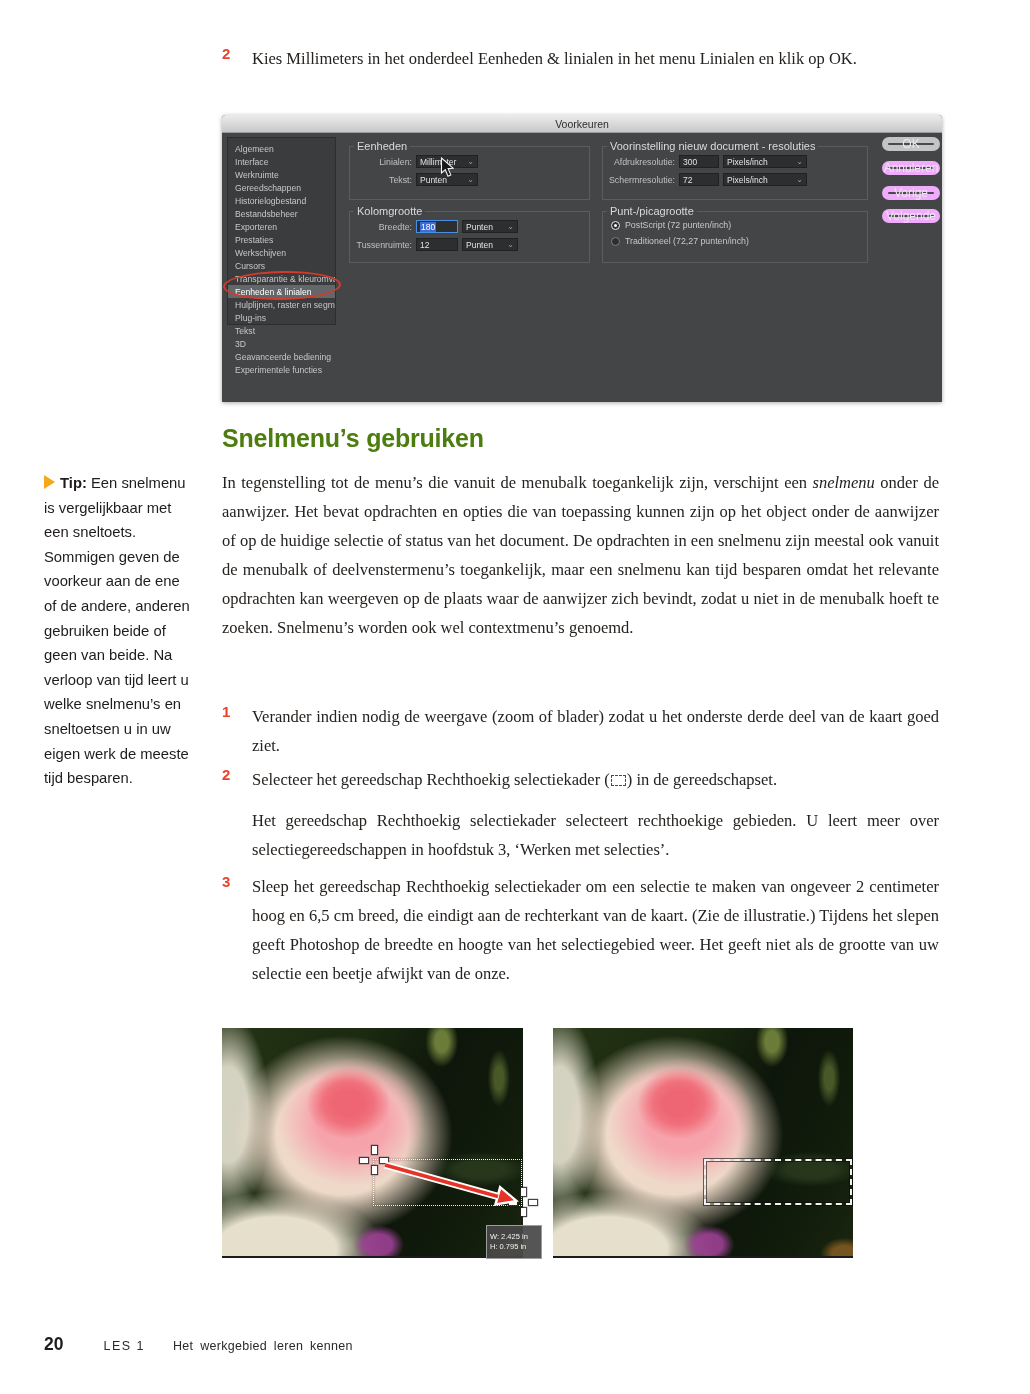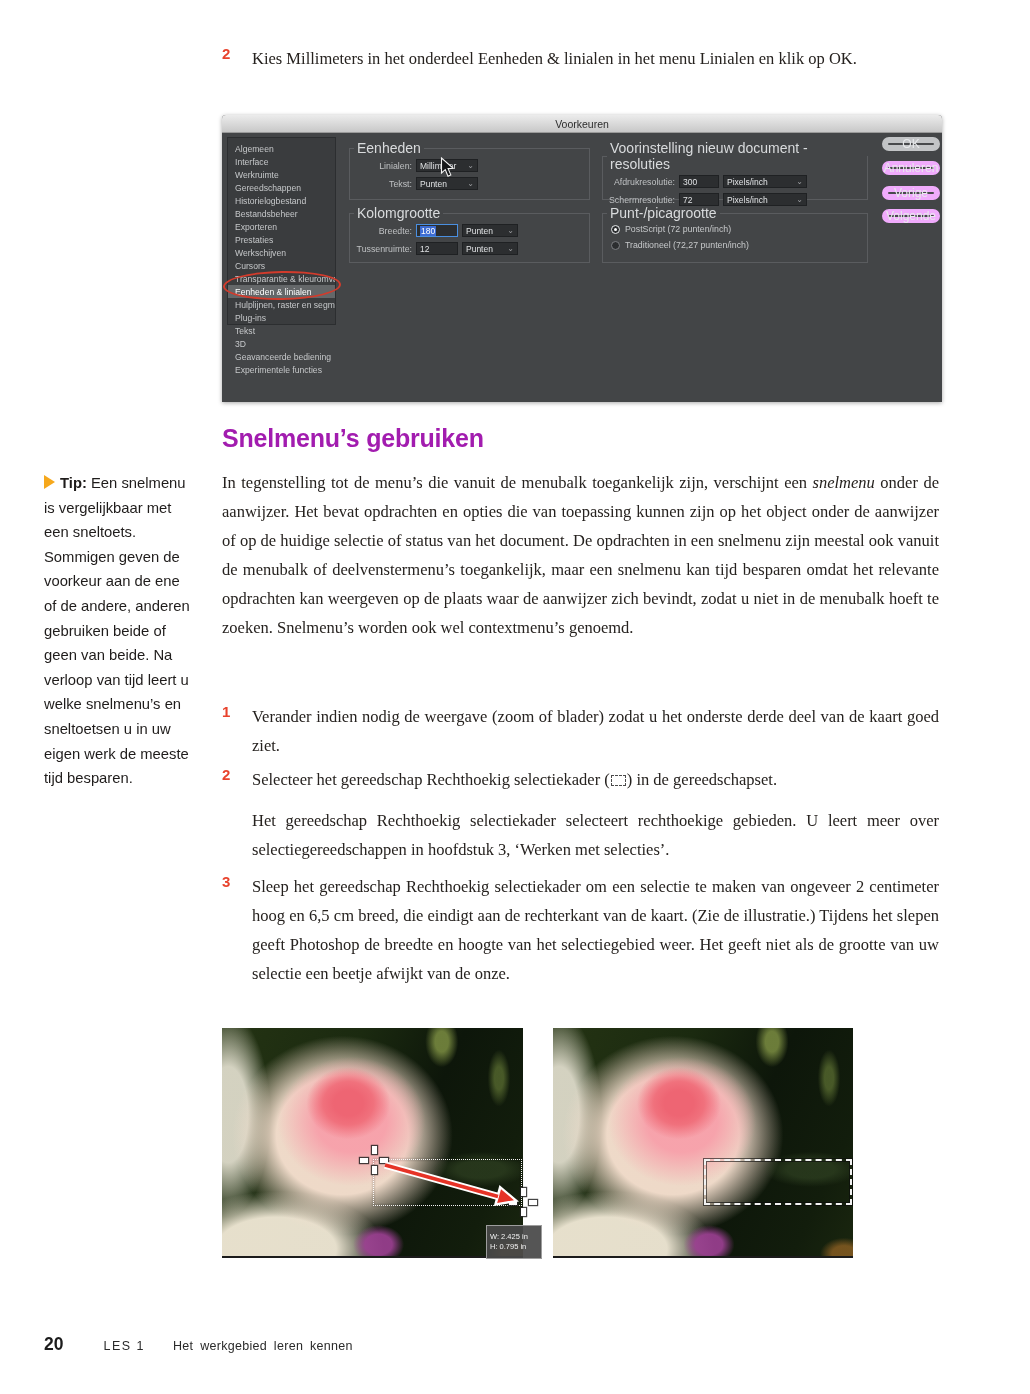--- a/index.html
+++ b/index.html
@@ -14,21 +14,21 @@
   .step { position:absolute; left:222px; width:717px; }
   .step .stext { display:block; padding-left:30px; }
   .stepnum {
     position:absolute; left:0; top:1px; font-family:"Liberation Sans", sans-serif;
     font-weight:bold; font-size:15px; color:#e8432d;
   }
   .followup { position:absolute; left:252px; width:687px; }
   h1.section-heading {
     position:absolute; left:222px; top:424px;
     font-family:"Liberation Sans", sans-serif; font-weight:bold;
-    font-size:25px; letter-spacing:-0.2px; color:#a21caf;
+    font-size:25px; letter-spacing:-0.2px; color:#4d7c0f;
   }
   #intro { position:absolute; left:222px; top:468px; width:717px; }
 
   
   #tip {
     position:absolute; left:44px; top:471px; width:152px;
     font-family:"Liberation Sans", sans-serif; font-size:14.8px; line-height:24.6px; color:#1f1c1b;
   }
   .tip-arrow {
     display:inline-block; width:0; height:0; margin-right:5px;
@@ -65,21 +65,21 @@
   }
   .sb-item.sel { background:#646769; color:#ffffff; }
   #red-ellipse {
     position:absolute; left:1px; top:156px; width:118px; height:29px;
     border:2.5px solid #d23b2c; border-radius:50%; transform:rotate(-1deg); z-index:6;
     pointer-events:none;
   }
   .fs {
     position:absolute; border:1px solid #5a5c5f;
   }
-  .fs legend { font-size:14px; color:#d9dbdd; padding:0 3px; margin-left:4px; }
+  .fs legend { font-size:11px; color:#d9dbdd; padding:0 3px; margin-left:4px; }
   .frow { display:flex; align-items:center; margin:3px 4px 0 4px; }
   .flabel { font-size:8.8px; color:#bfc1c3; text-align:right; margin-right:4px; white-space:nowrap; }
   .dd, .tinput {
     background:#2c2e30; border:1px solid #1f2123; color:#e0e2e4; font-size:8.5px;
     height:13px; display:flex; align-items:center; padding:0 3px; white-space:nowrap;
   }
   .dd-arrow { margin-left:auto; color:#9b9da0; font-size:8px; line-height:6px; padding-left:3px; }
   .tinput.focus { border-color:#4a8fe0; }
   .hl { background:#3d6cd4; color:#fff; padding:0 1px; }
   .radio {

